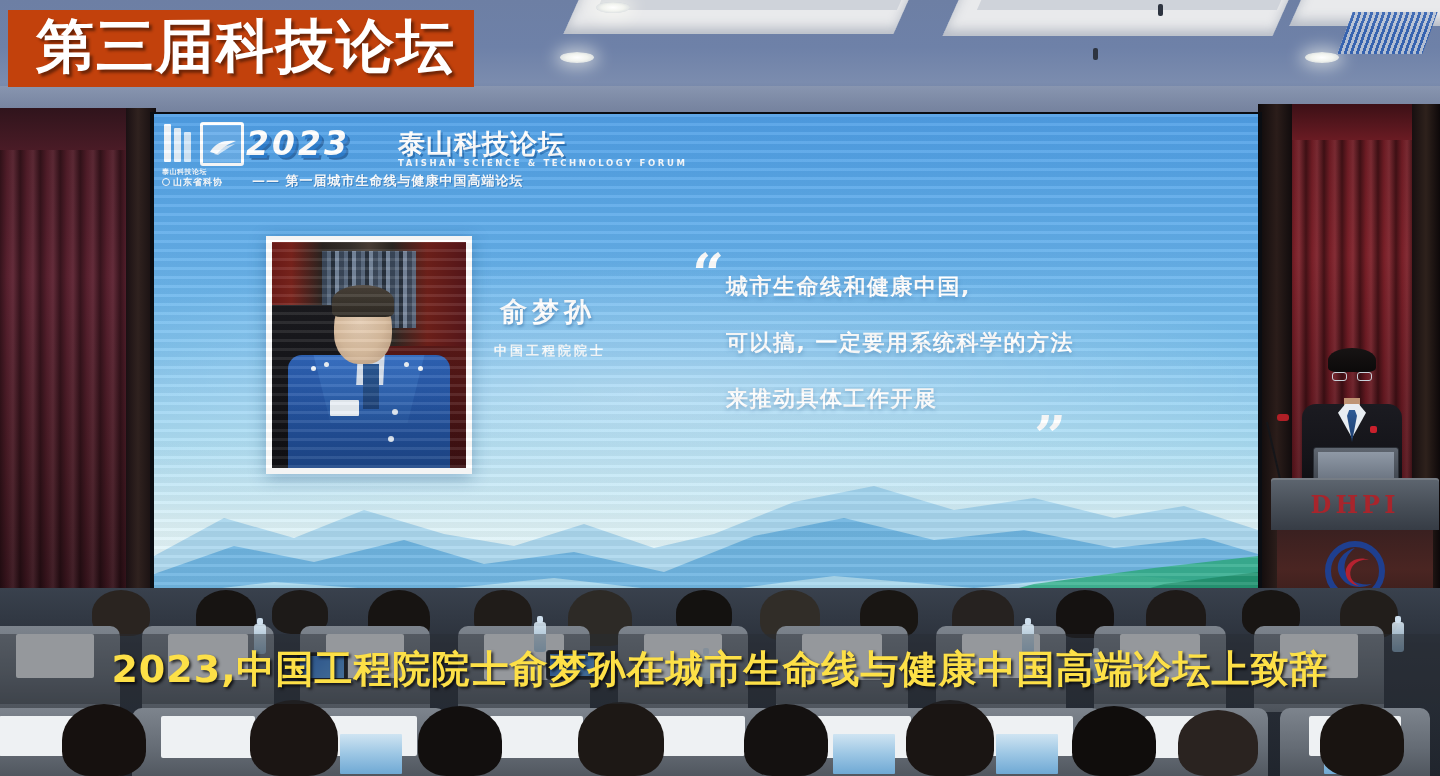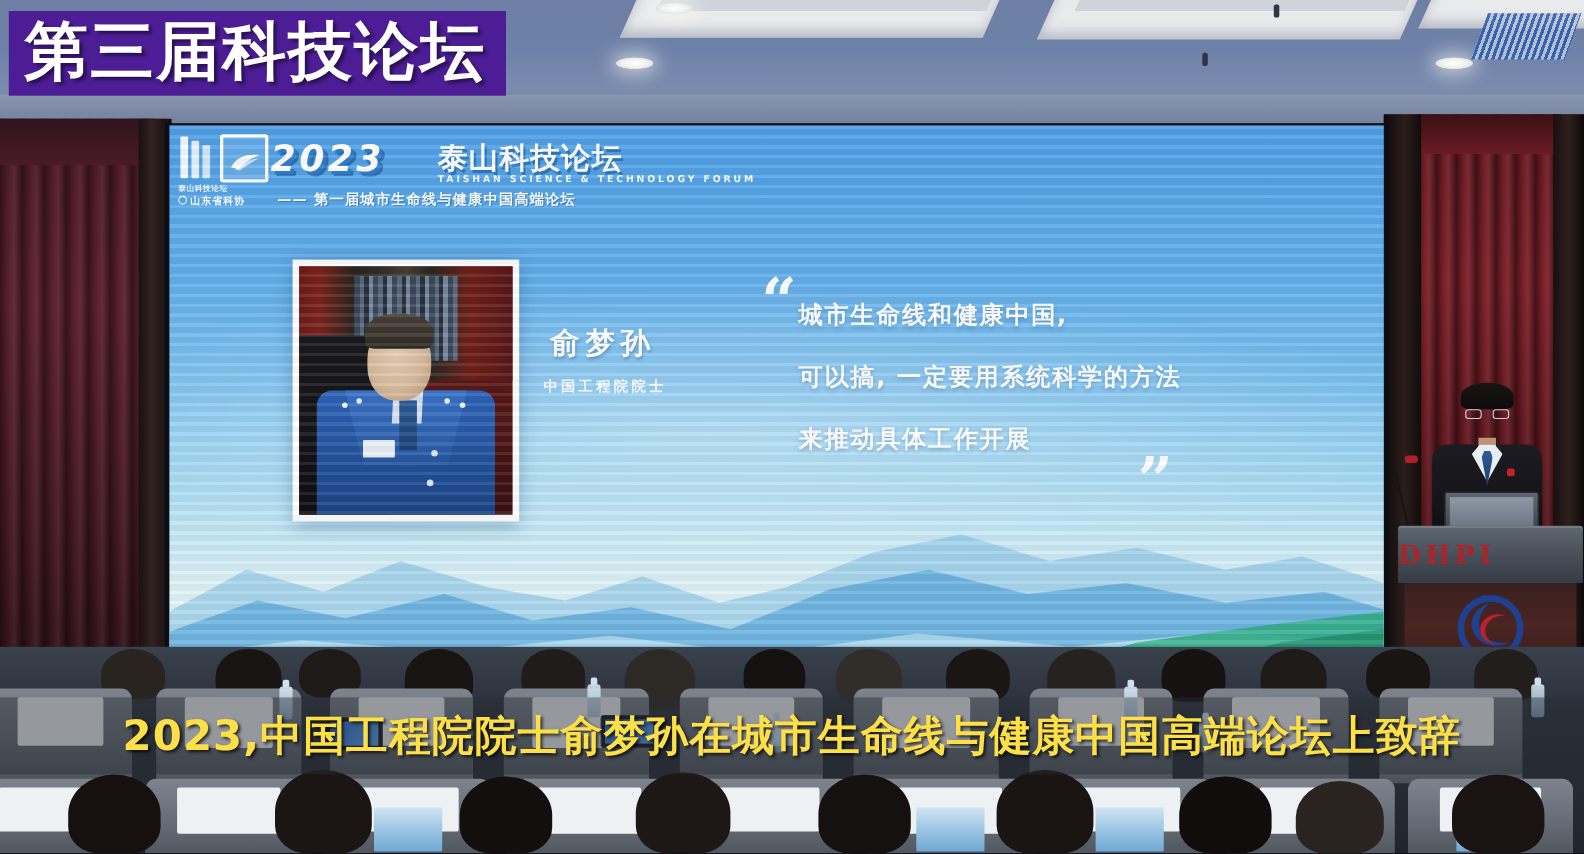--- a/index.html
+++ b/index.html
@@ -326,21 +326,21 @@
   .podium{
     position:absolute;left:1271px;top:478px;width:168px;height:150px;
   }
   .podium-top{
     position:absolute;left:0;top:0;width:168px;height:52px;
     background:linear-gradient(180deg,#5e6670 0%,#474e57 55%,#363c45 100%);
     border-radius:3px 3px 0 0;
     box-shadow:inset 0 2px 0 rgba(255,255,255,.15);
   }
   .podium-dhpi{
-    position:absolute;left:0;top:12px;width:168px;
+    position:absolute;left:0;top:12px;width:168px;text-align:center;
     font-size:24px;font-weight:900;color:#a8252c;letter-spacing:4px;
     font-family:"DejaVu Serif","Liberation Serif",serif;
   }
   .podium-body{
     position:absolute;left:6px;top:52px;width:156px;height:98px;
     background:linear-gradient(180deg,#3a2020 0%,#4a2522 40%,#2e1816 100%);
   }
   .podium-logo{
     position:absolute;left:50%;top:62px;width:62px;height:62px;margin-left:-31px;
   }
@@ -380,22 +380,22 @@
     position:absolute;width:52px;height:30px;background:#14161a;border-radius:3px;
     border:1px solid #2d3138;
   }
   .phone i{
     position:absolute;inset:3px;background:linear-gradient(135deg,#2b6fd0,#5aa3e8);
   }
 
   
   .title-banner{
     position:absolute;left:8px;top:10px;
-    padding:6px 18px 10px 14px;
-    background:#4c1d95;
+    padding:6px 18px 10px 28px;
+    background:#c2410c;
   }
   .title-banner span{
     display:block;
     font-size:58px;font-weight:900;color:#ffffff;letter-spacing:2px;line-height:1.05;
     text-shadow:3px 3px 3px rgba(0,0,0,.45);
   }
 
   .caption-bar{
     position:absolute;left:0;top:634px;width:1440px;height:70px;
     background:rgba(40,44,52,.45);

